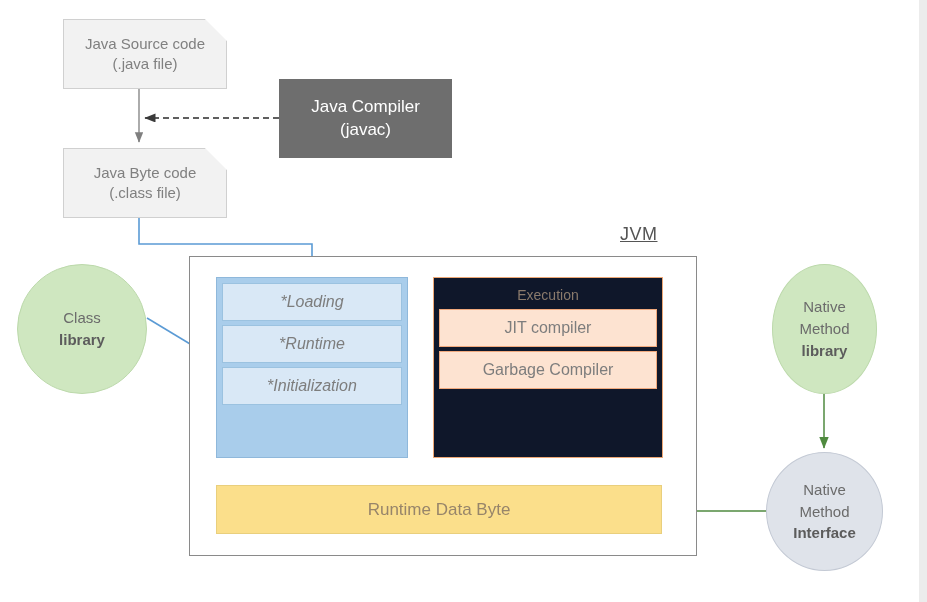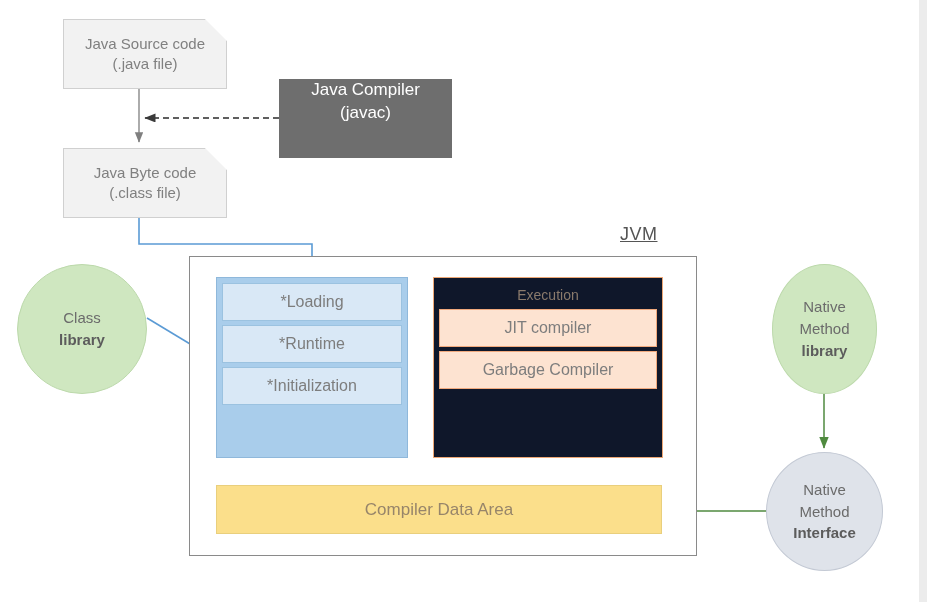--- a/index.html
+++ b/index.html
@@ -66,21 +66,21 @@
   #doc-byte   { left: 63px; top: 148px; width: 164px; height: 70px; }
 
   
   #compiler {
     position: absolute;
     left: 279px; top: 79px;
     width: 173px; height: 79px;
     background: #6e6e6e;
     color: #ffffff;
     display: flex;
-    align-items: flex-start;
+    align-items: center;
     justify-content: center;
     text-align: center;
     font-size: 17px;
     line-height: 1.35;
   }
 
   
   #jvm-label {
     position: absolute;
     left: 620px; top: 224px;
@@ -122,20 +122,21 @@
   #class-loader {
     left: 216px; top: 277px;
     width: 192px; height: 181px;
     background: #a9cdeb;
     border: 1px solid #8fb8db;
   }
   #class-loader .group-title { color: #6f7d87; }
   #class-loader .sub {
     background: #d9e8f6;
     border: 1px solid #9bc2e0;
+    font-style: italic;
   }
 
   
   #execution {
     left: 433px; top: 277px;
     width: 230px; height: 181px;
     background: #0f172a;
     border: 1px solid #eda775;
   }
   #execution .group-title { color: #8a7a6c; }
@@ -276,21 +277,21 @@
     <div class="sub">*Runtime</div>
     <div class="sub">*Initialization</div>
   </div>
 
   <div class="group" id="execution">
     <div class="group-title">Execution</div>
     <div class="sub">JIT compiler</div>
     <div class="sub">Garbage Compiler</div>
   </div>
 
-  <div id="runtime">Compiler Data Area</div>
+  <div id="runtime">Runtime Data Byte</div>
 
   <div class="circle green" id="class-library">
     <div>
       <span>Class</span><br>
       <b>library</b>
     </div>
   </div>
 
   <div class="circle green" id="native-library">
     <div>

